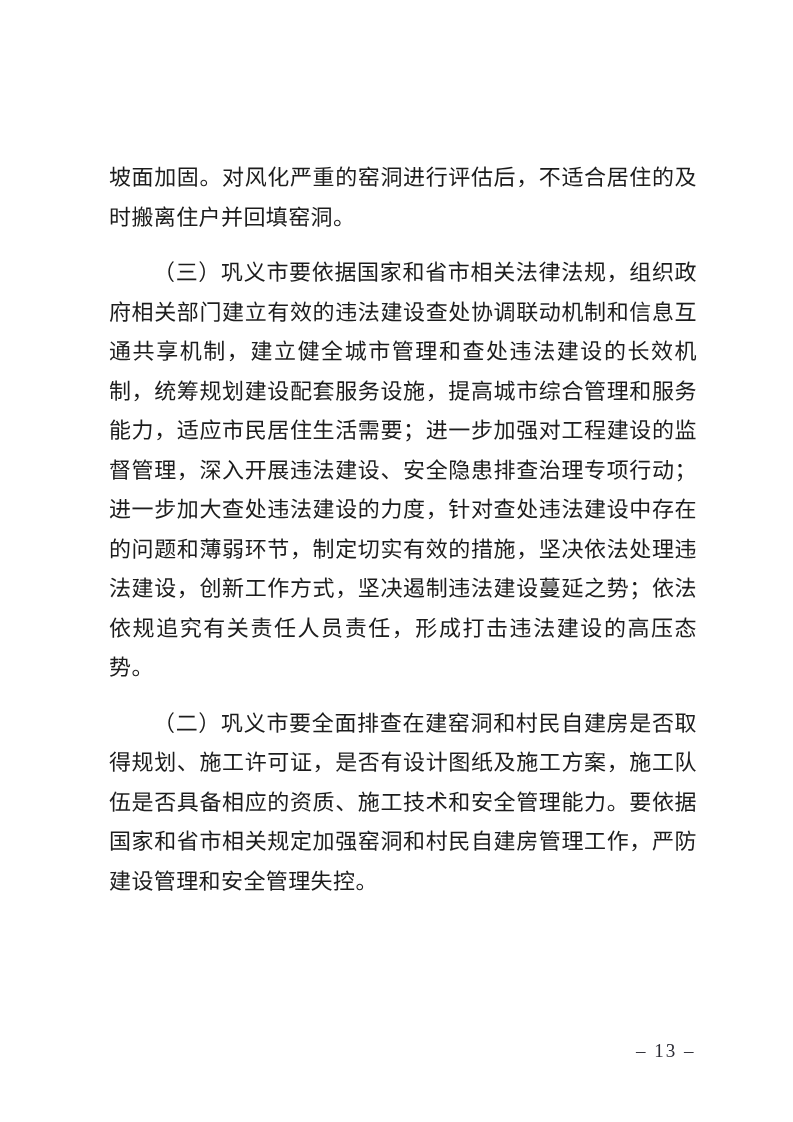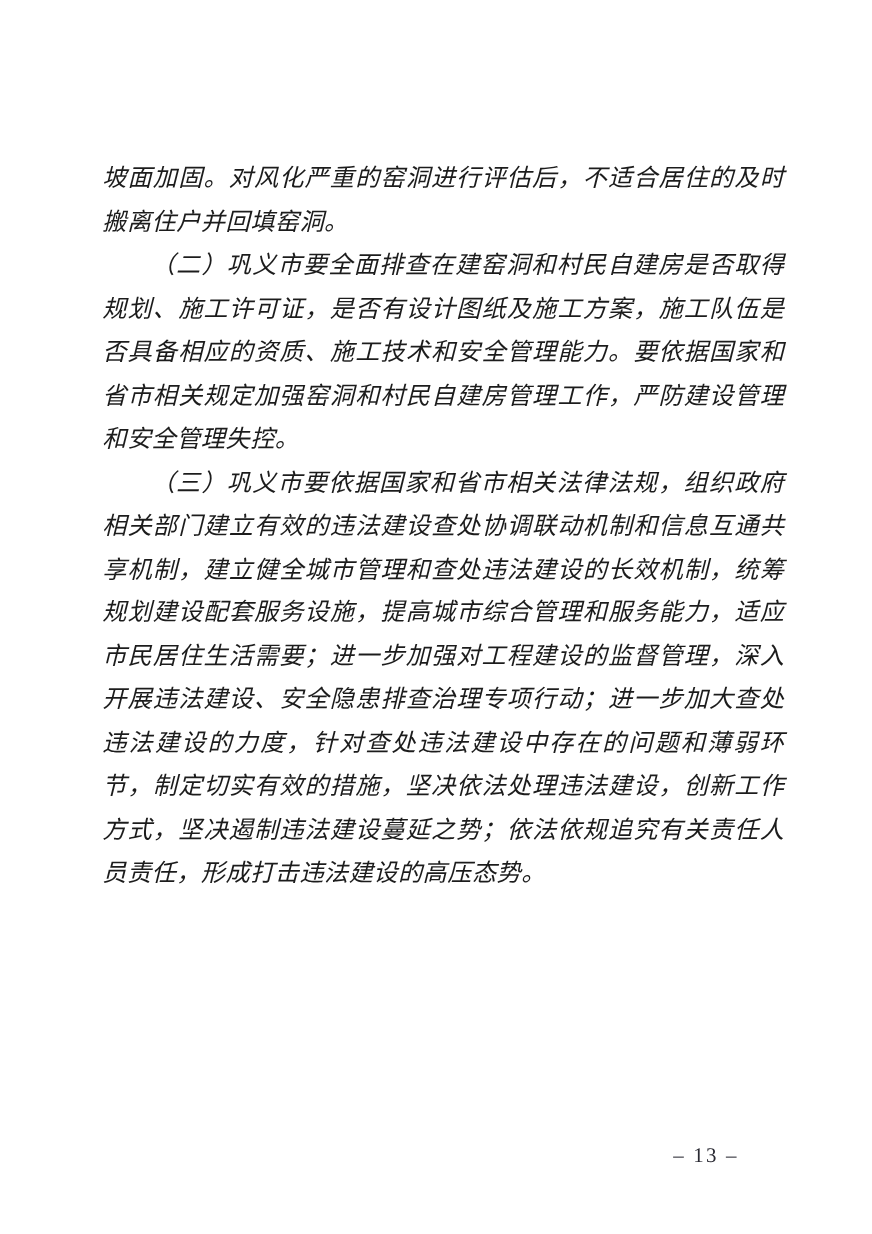--- a/index.html
+++ b/index.html
@@ -21,42 +21,41 @@
     left: 93px;
     top: 142px;
     width: 620px;
     font-size: 22px;
     line-height: 39.5px;
     text-align: justify;
     text-justify: inter-character;
     letter-spacing: 0.4px;
   }
   .para {
-    margin: 0;
+    margin: 16px;
     padding: 0;
     word-break: break-all;
-    font-style: italic;
   }
   .para.indent {
     text-indent: 2em;
   }
   .footer-pagenum {
     position: absolute;
     top: 1040px;
-    left: 612px;
+    left: 636px;
     font-size: 19px;
     letter-spacing: 2px;
     color: #2a2a33;
     white-space: nowrap;
   }
 </style>
 </head>
 <body>
 
 <div class="page">
   <div class="text-block">
     <p class="para">坡面加固。对风化严重的窑洞进行评估后，不适合居住的及时搬离住户并回填窑洞。</p>
+    <p class="para indent">（三）巩义市要依据国家和省市相关法律法规，组织政府相关部门建立有效的违法建设查处协调联动机制和信息互通共享机制，建立健全城市管理和查处违法建设的长效机制，统筹规划建设配套服务设施，提高城市综合管理和服务能力，适应市民居住生活需要；进一步加强对工程建设的监督管理，深入开展违法建设、安全隐患排查治理专项行动；进一步加大查处违法建设的力度，针对查处违法建设中存在的问题和薄弱环节，制定切实有效的措施，坚决依法处理违法建设，创新工作方式，坚决遏制违法建设蔓延之势；依法依规追究有关责任人员责任，形成打击违法建设的高压态势。</p>
     <p class="para indent">（二）巩义市要全面排查在建窑洞和村民自建房是否取得规划、施工许可证，是否有设计图纸及施工方案，施工队伍是否具备相应的资质、施工技术和安全管理能力。要依据国家和省市相关规定加强窑洞和村民自建房管理工作，严防建设管理和安全管理失控。</p>
-    <p class="para indent">（三）巩义市要依据国家和省市相关法律法规，组织政府相关部门建立有效的违法建设查处协调联动机制和信息互通共享机制，建立健全城市管理和查处违法建设的长效机制，统筹规划建设配套服务设施，提高城市综合管理和服务能力，适应市民居住生活需要；进一步加强对工程建设的监督管理，深入开展违法建设、安全隐患排查治理专项行动；进一步加大查处违法建设的力度，针对查处违法建设中存在的问题和薄弱环节，制定切实有效的措施，坚决依法处理违法建设，创新工作方式，坚决遏制违法建设蔓延之势；依法依规追究有关责任人员责任，形成打击违法建设的高压态势。</p>
   </div>
 
   <div class="footer-pagenum">– 13 –</div>
 </div>
 
 </body></html>

